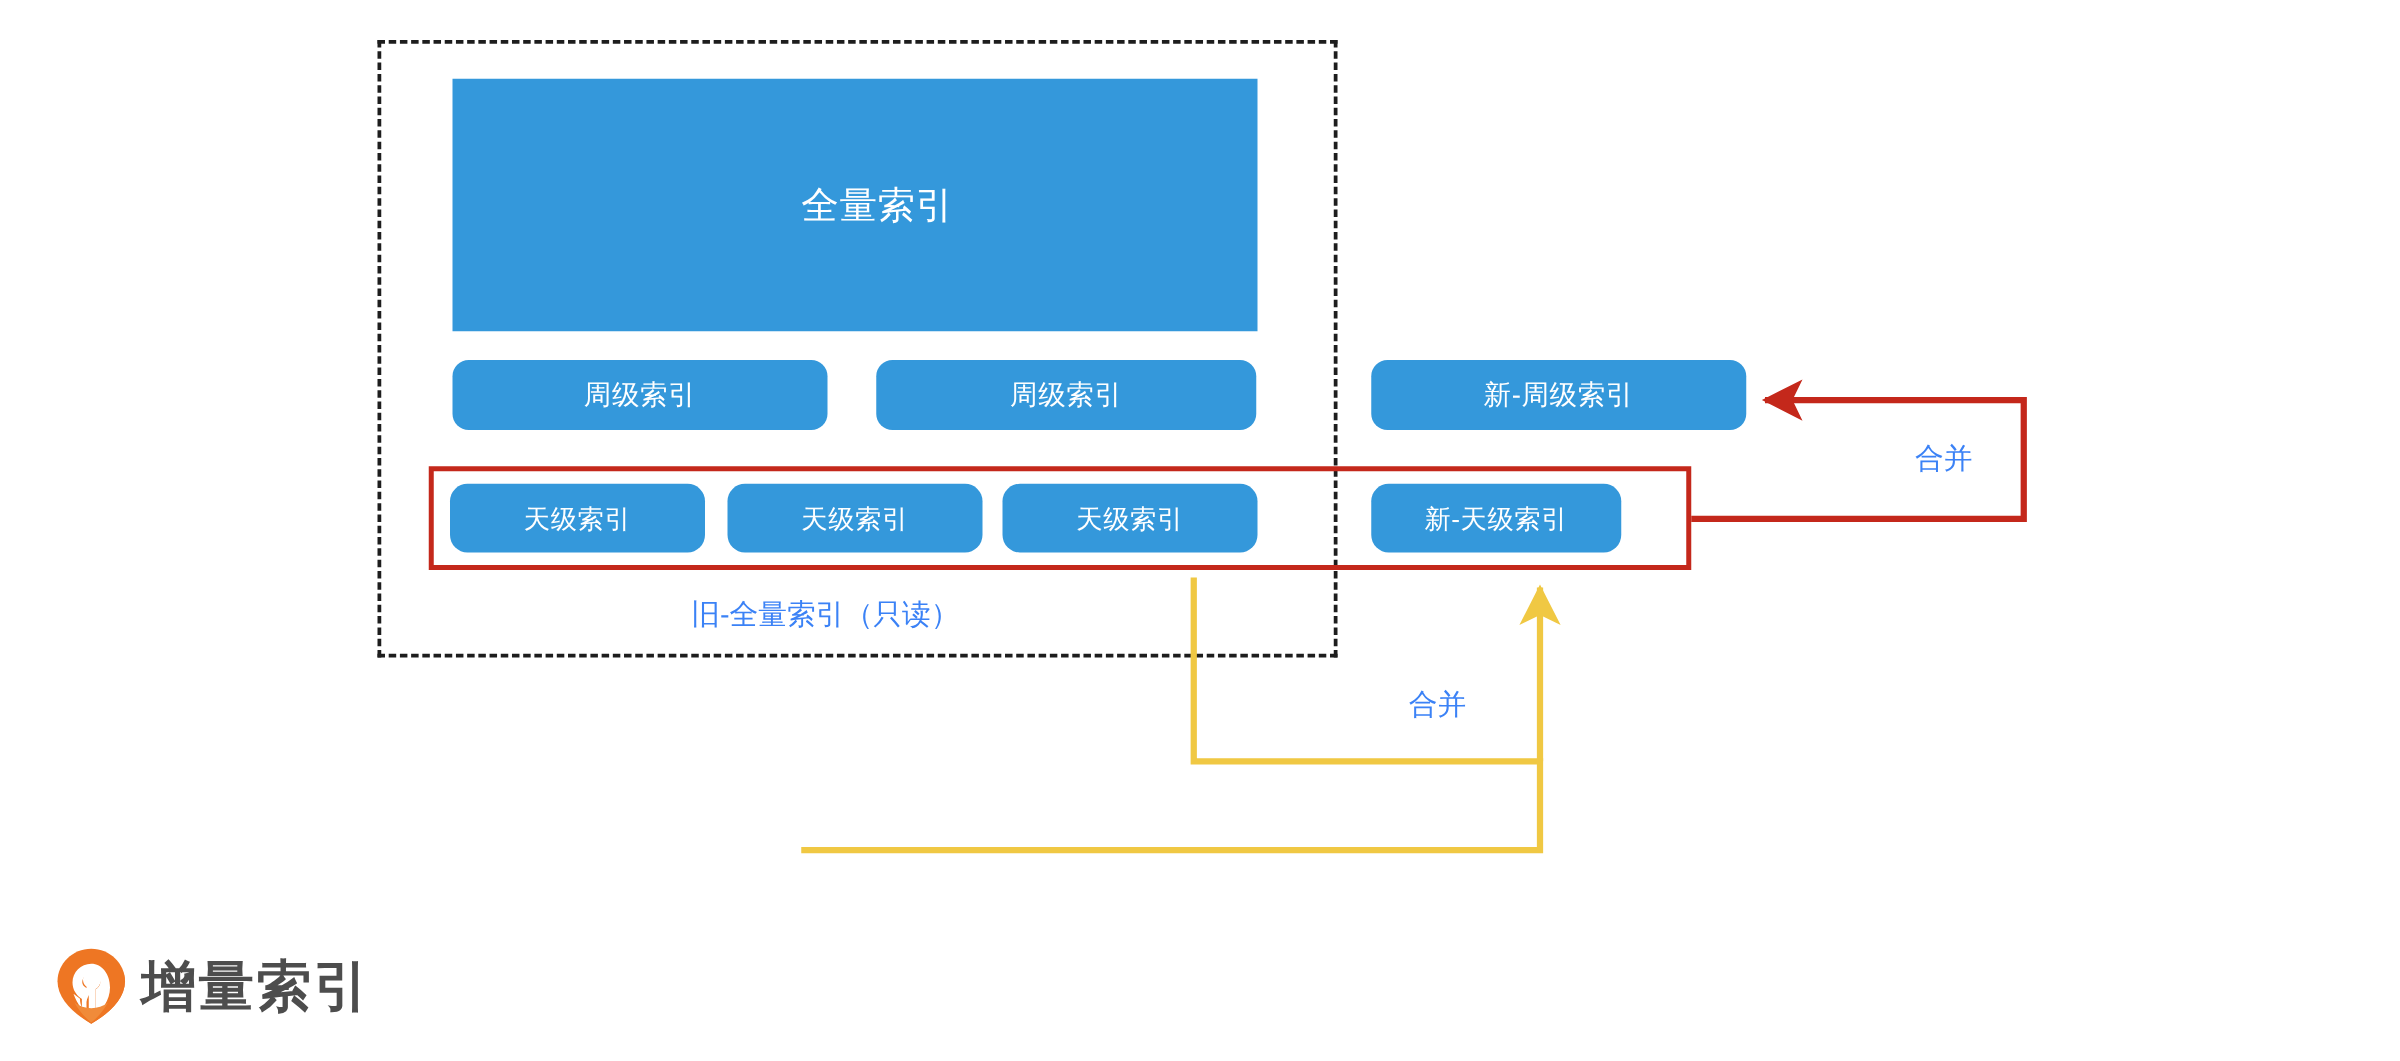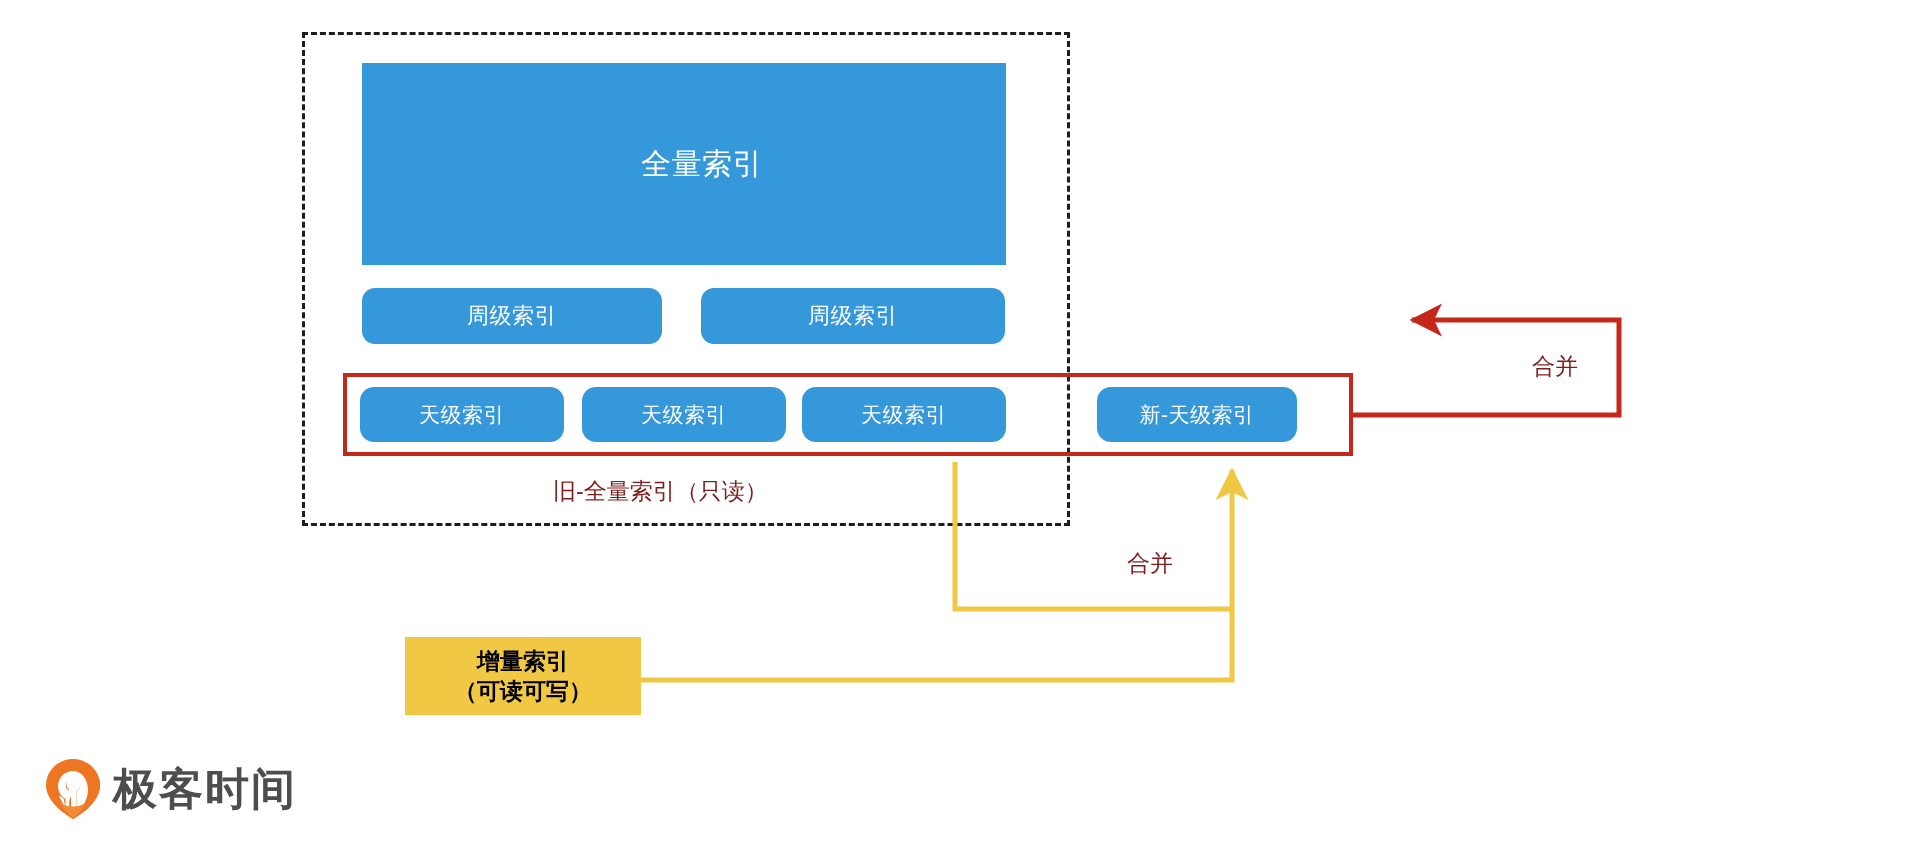--- a/index.html
+++ b/index.html
@@ -45,21 +45,21 @@
 
   
   .red-rect {
     border: 4px solid #c4281b;
     box-sizing: border-box;
     background: transparent;
   }
 
   
   .lbl {
-    color: #7f1d1d;
+    color: #3b82f6;
     white-space: nowrap;
   }
   .lbl-old   { font-size: 23px; }
   .lbl-merge { font-size: 23px; }
 
   
   .yellow-box {
     background: #f0c843;
     color: #000000;
     display: flex;
@@ -107,20 +107,23 @@
   </div>
 
   <div class="abs blk blk-week" style="left:362px; top:288px; width:300px; height:56px;">
     <span>周级索引</span>
   </div>
 
   <div class="abs blk blk-week" style="left:701px; top:288px; width:304px; height:56px;">
     <span>周级索引</span>
   </div>
 
+  <div class="abs blk blk-week" style="left:1097px; top:288px; width:300px; height:56px;">
+    <span>新-周级索引</span>
+  </div>
 
   <div class="abs red-rect" style="left:343px; top:373px; width:1010px; height:83px;"></div>
 
   <div class="abs blk blk-day" style="left:360px; top:387px; width:204px; height:55px;">
     <span>天级索引</span>
   </div>
 
   <div class="abs blk blk-day" style="left:582px; top:387px; width:204px; height:55px;">
     <span>天级索引</span>
   </div>
@@ -132,24 +135,20 @@
   <div class="abs lbl lbl-old" style="left:553px; top:476px;">旧-全量索引（只读）</div>
 
   <div class="abs blk blk-day" style="left:1097px; top:387px; width:200px; height:55px;">
     <span>新-天级索引</span>
   </div>
 
   <div class="abs lbl lbl-merge" style="left:1532px; top:351px;">合并</div>
 
   <div class="abs lbl lbl-merge" style="left:1127px; top:548px;">合并</div>
 
-  <div class="abs yellow-box" style="left:405px; top:637px; width:236px; height:78px;">
-    <span>增量索引</span>
-    <span>（可读可写）</span>
-  </div>
 
   <svg class="arrows" viewBox="0 0 1920 849">
     <defs>
       <marker id="redhead" markerWidth="7" markerHeight="7" refX="6" refY="3.5" orient="auto" markerUnits="strokeWidth">
         <path d="M 6.5 3.5 L 0 0.2 L 1.6 3.5 L 0 6.8 Z" fill="#c4281b"></path>
       </marker>
       <marker id="yellowhead" markerWidth="7" markerHeight="7" refX="6" refY="3.5" orient="auto" markerUnits="strokeWidth">
         <path d="M 6.5 3.5 L 0 0.2 L 1.6 3.5 L 0 6.8 Z" fill="#f0c843"></path>
       </marker>
     </defs>
@@ -162,16 +161,16 @@
 
   <div class="abs logo-wrap" style="left:45px; top:758px;">
     <svg width="56" height="62" viewBox="0 0 56 62">
       <path d="M28 1 C13 1 1 13 1 27 C1 41 14 53 28 61 C42 53 55 41 55 27 C55 13 43 1 28 1 Z" fill="#ee7623"></path>
       <path d="M28 11 C19 11 12 18 12 27 C12 33 15 38 20 41 L23 34 C20 32 19 30 19 27 C19 22 23 18 28 18 C33 18 37 22 37 27 C37 30 35 33 32 35 L32 52 L24 52 L24 43 L20 52 L14 48 C18 54 23 58 28 61 C42 53 55 41 55 27 C55 13 43 11 28 11 Z" fill="#ee7623"></path>
       <path d="M28 12 C19.2 12 12 19.2 12 28 C12 34 15.2 39.2 20 42 L20 52 L27 36 L30 52 L30 36 C33.8 34.2 36 31.4 36 28 C36 23.6 32.4 20 28 20 C23.6 20 20 23.6 20 28 C20 30.4 21 32.4 22.8 33.8" fill="none" stroke="#ffffff" stroke-width="0"></path>
       <path d="M28 13 C19.7 13 13 19.7 13 28 C13 33.6 16 38.5 20.6 41.1 L24.6 32.7 C22.3 31.3 20.8 29.8 20.8 28 C20.8 24 24 20.8 28 20.8 C32 20.8 35.2 24 35.2 28 C35.2 30.2 33.8 32.2 31.6 33.4 L31.6 52.5 L24.2 52.5 L24.2 40 L20.6 48 C19.6 46 19 44 19 41 L13.8 37 C16.5 45 22 52 28 57 C36 51 43 43 43 32 C43 21 36.5 13 28 13 Z" fill="#ffffff"></path>
       <path d="M28 14 C20.3 14 14 20.3 14 28 C14 33 16.6 37.4 20.5 39.9 L20.5 52 L26 38 L26 52 L31.5 52 L31.5 33.2 C34 31.8 35.6 29.1 35.6 26 L35.6 26 C35.6 22.3 32.4 19.2 28.5 19.2 C24.6 19.2 21.4 22.3 21.4 26 C21.4 28.3 22.6 30.3 24.4 31.5 L21 39 C17.2 37 14.8 33 14.8 28 C14.8 20.7 20.7 14.8 28 14.8 Z" fill="#ffffff"></path>
       <path d="M14.5 44 C18.5 51 23 56 28 60 C33 56 37.5 51 41.5 44 C37.5 47 33 48.5 28 48.5 C23 48.5 18.5 47 14.5 44 Z" fill="#f08b3a"></path>
     </svg>
-    <span class="logo-text">极客时间</span>
+    <span class="logo-text">增量索引</span>
   </div>
 
 </div>
 
 </body></html>

